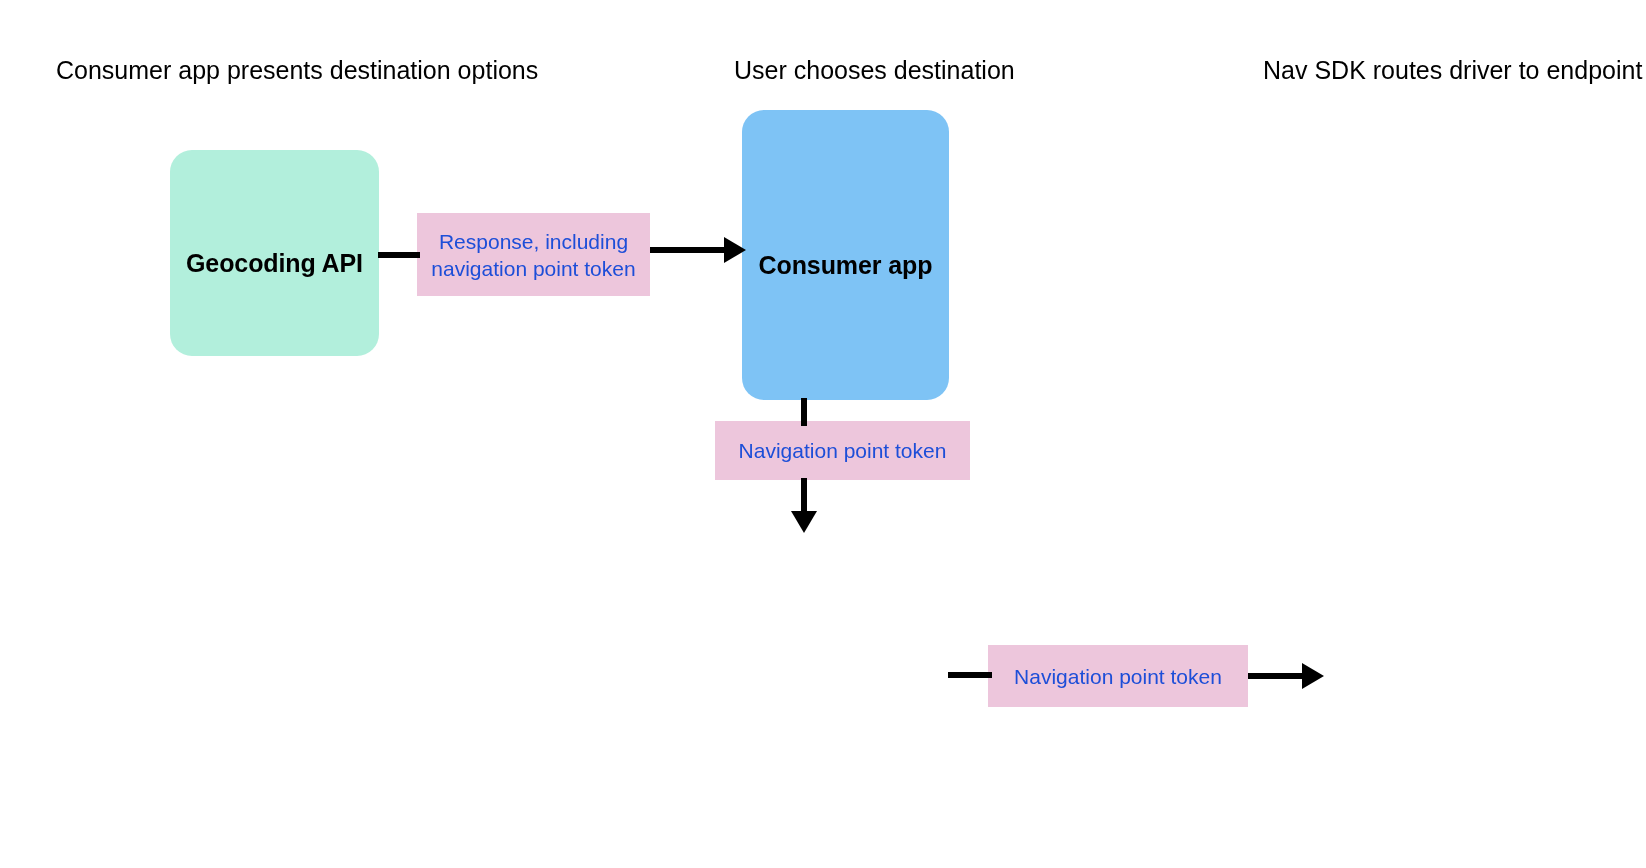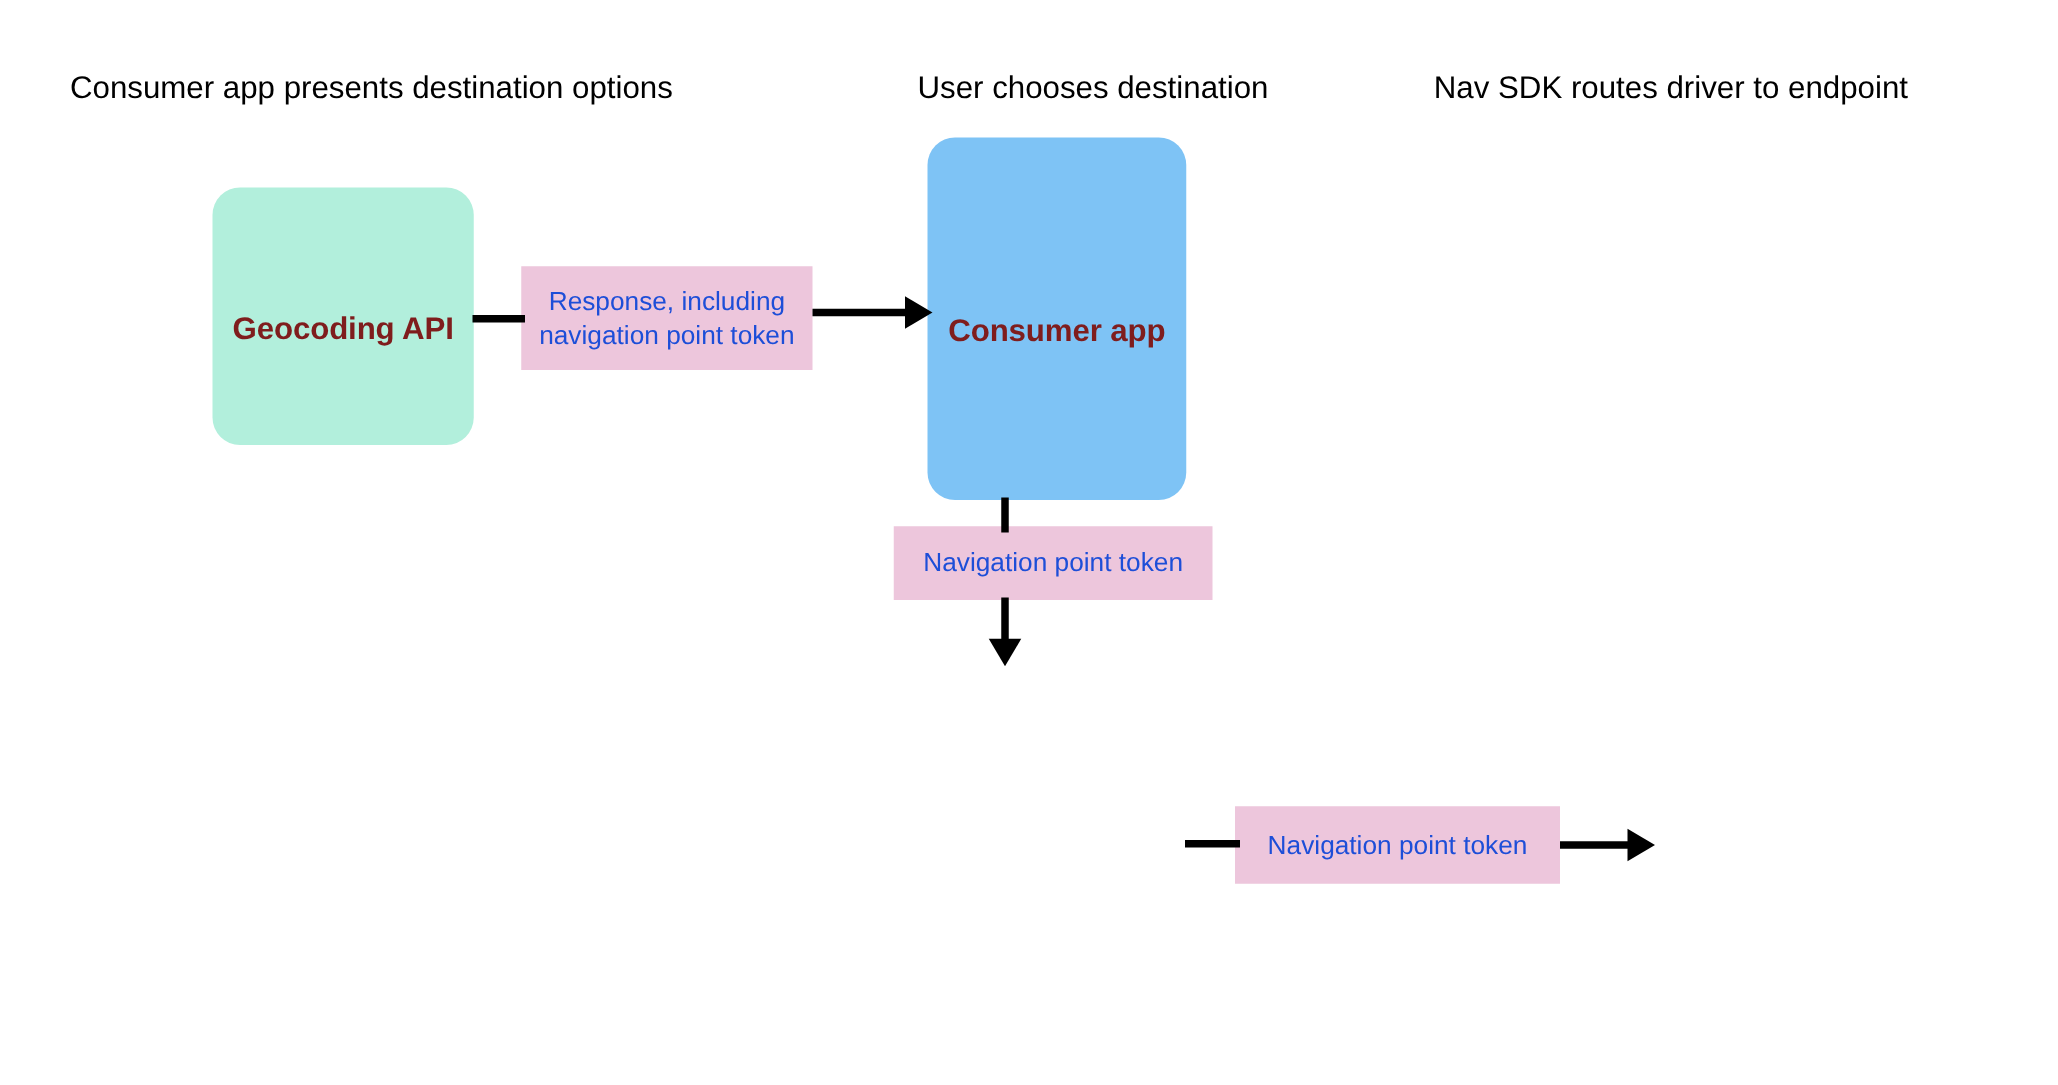--- a/index.html
+++ b/index.html
@@ -25,35 +25,35 @@
   .column-header {
     position: absolute;
     font-size: 25px;
     line-height: 30px;
     color: #000000;
     white-space: nowrap;
     font-weight: 400;
   }
   #header-consumer  { left: 56px;   top: 55px; }
   #header-user      { left: 702px;  top: 55px; margin-left: 32px; }
-  #header-navsdk    { left: 1147px; top: 55px; }
+  #header-navsdk    { left: 1263px; top: 55px; }
 
   
   .node-box {
     position: absolute;
     border-radius: 22px;
     display: flex;
     align-items: center;
     justify-content: center;
     box-sizing: border-box;
   }
   .node-label {
     font-size: 25px;
     font-weight: 700;
-    color: #7f1d1d;
+    color: #000000;
     text-align: center;
     white-space: nowrap;
     letter-spacing: -0.1px;
     margin-top: 20px;
   }
 
   #node-geocoding-api {
     left: 170px;  top: 150px;
     width: 209px; height: 206px;
   }

